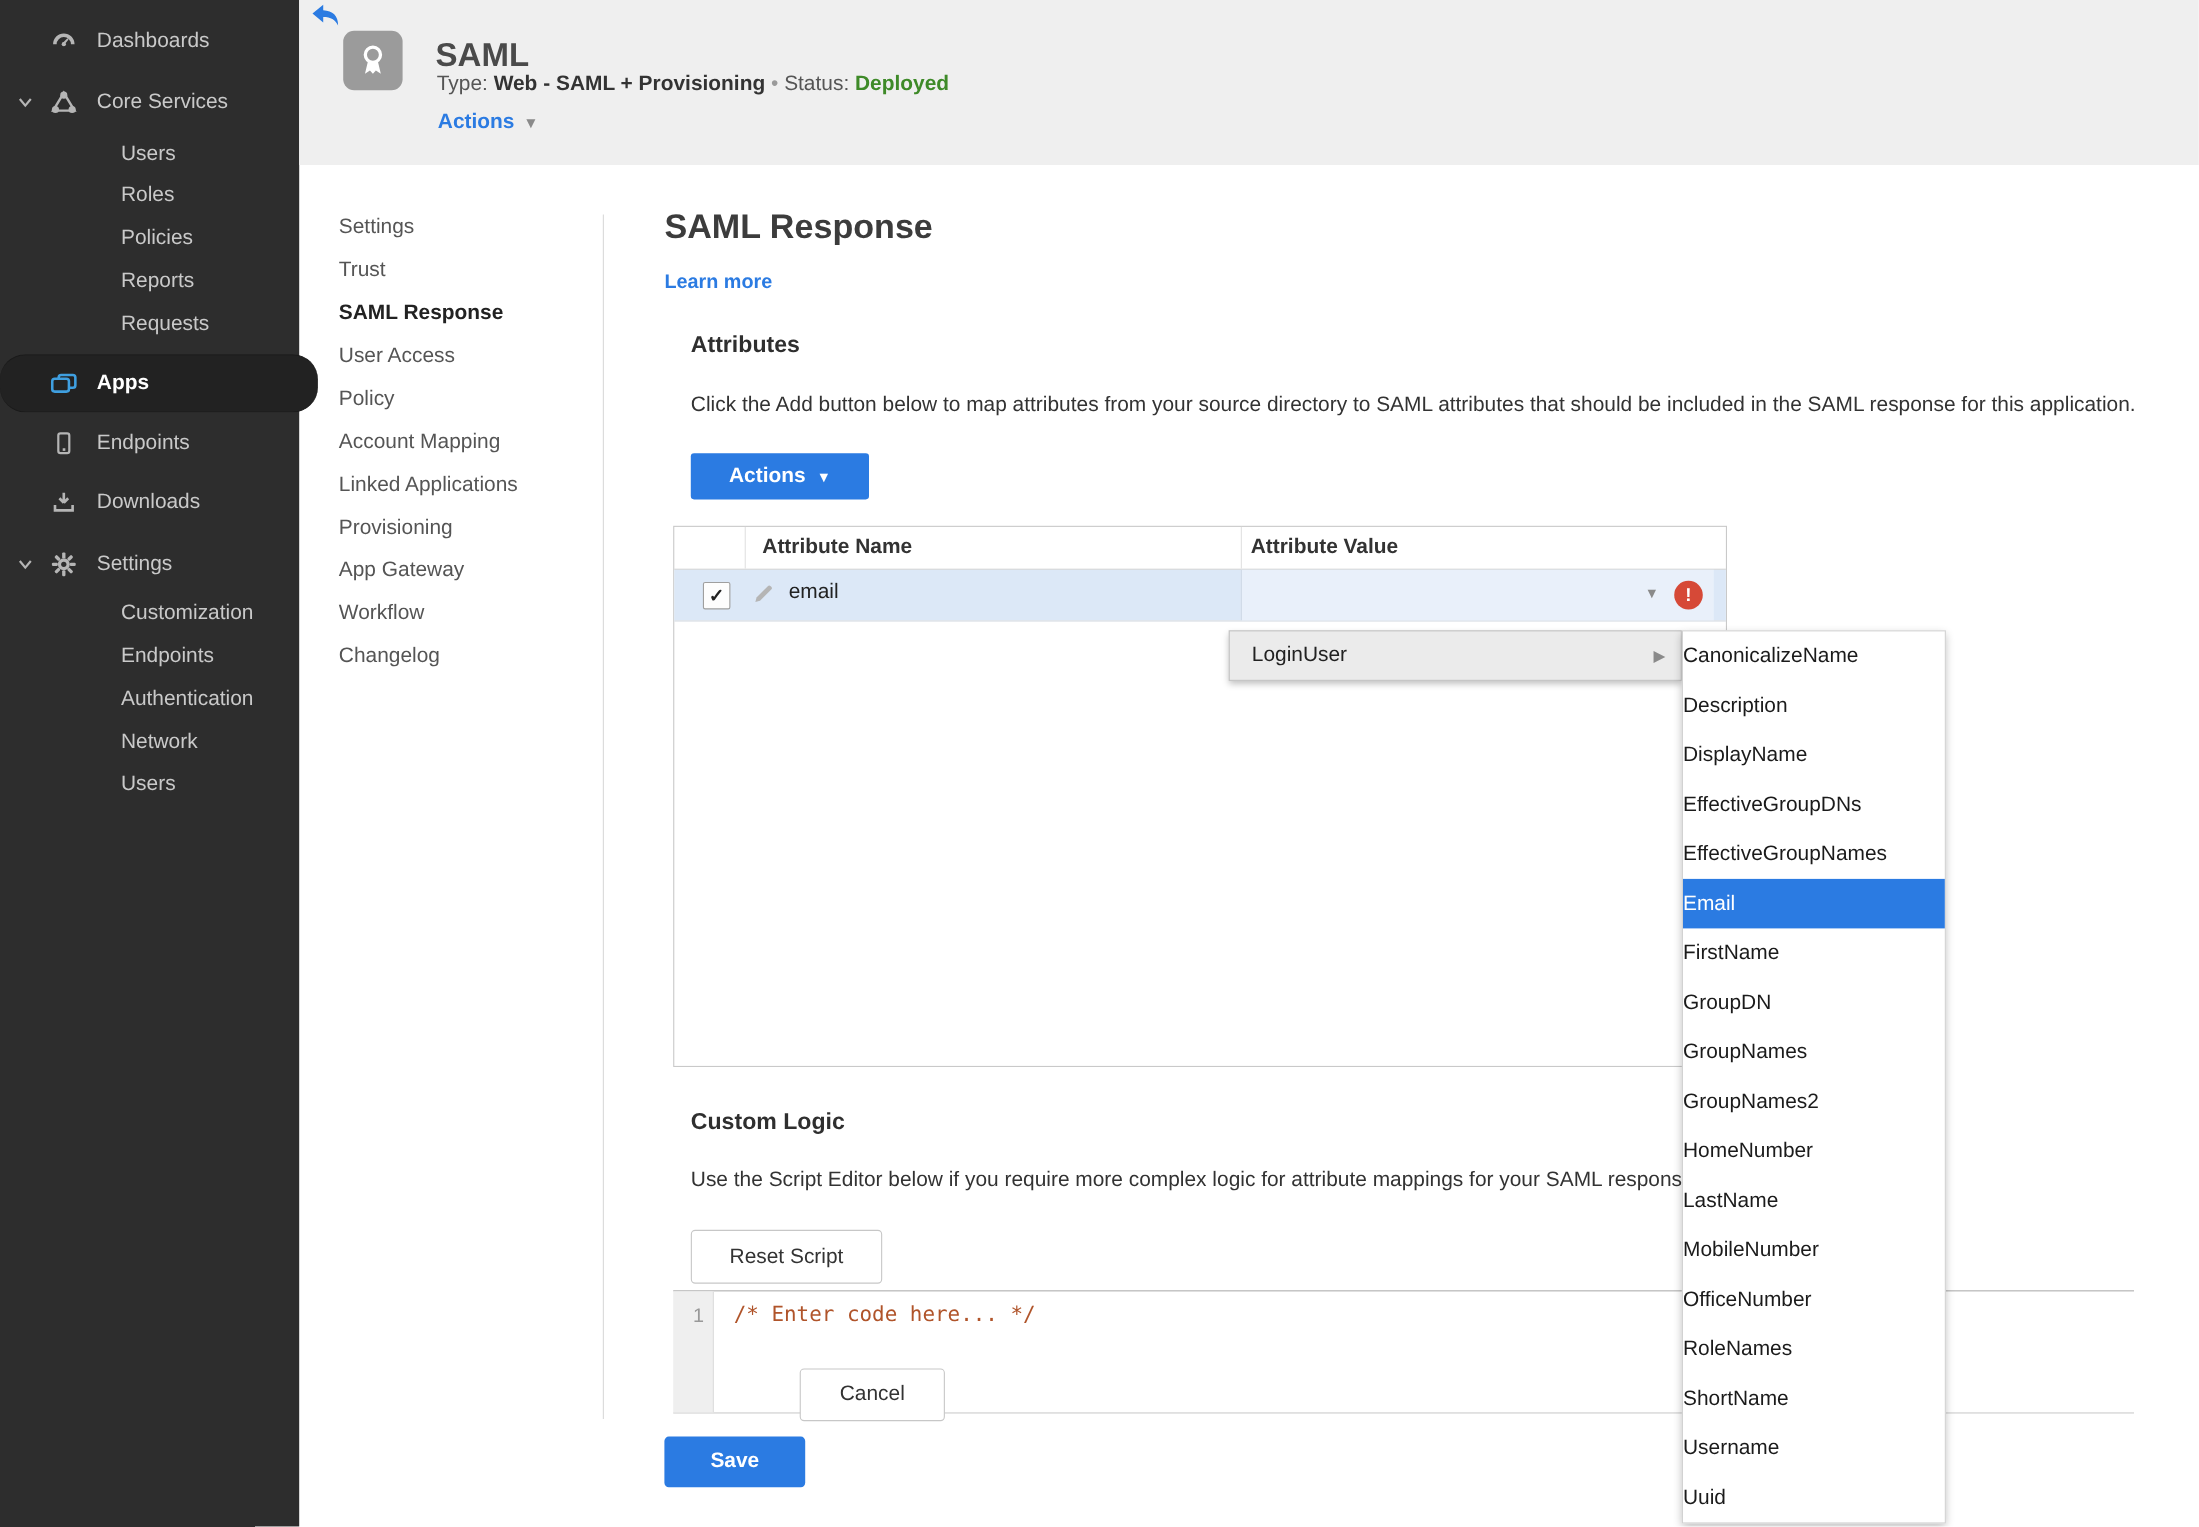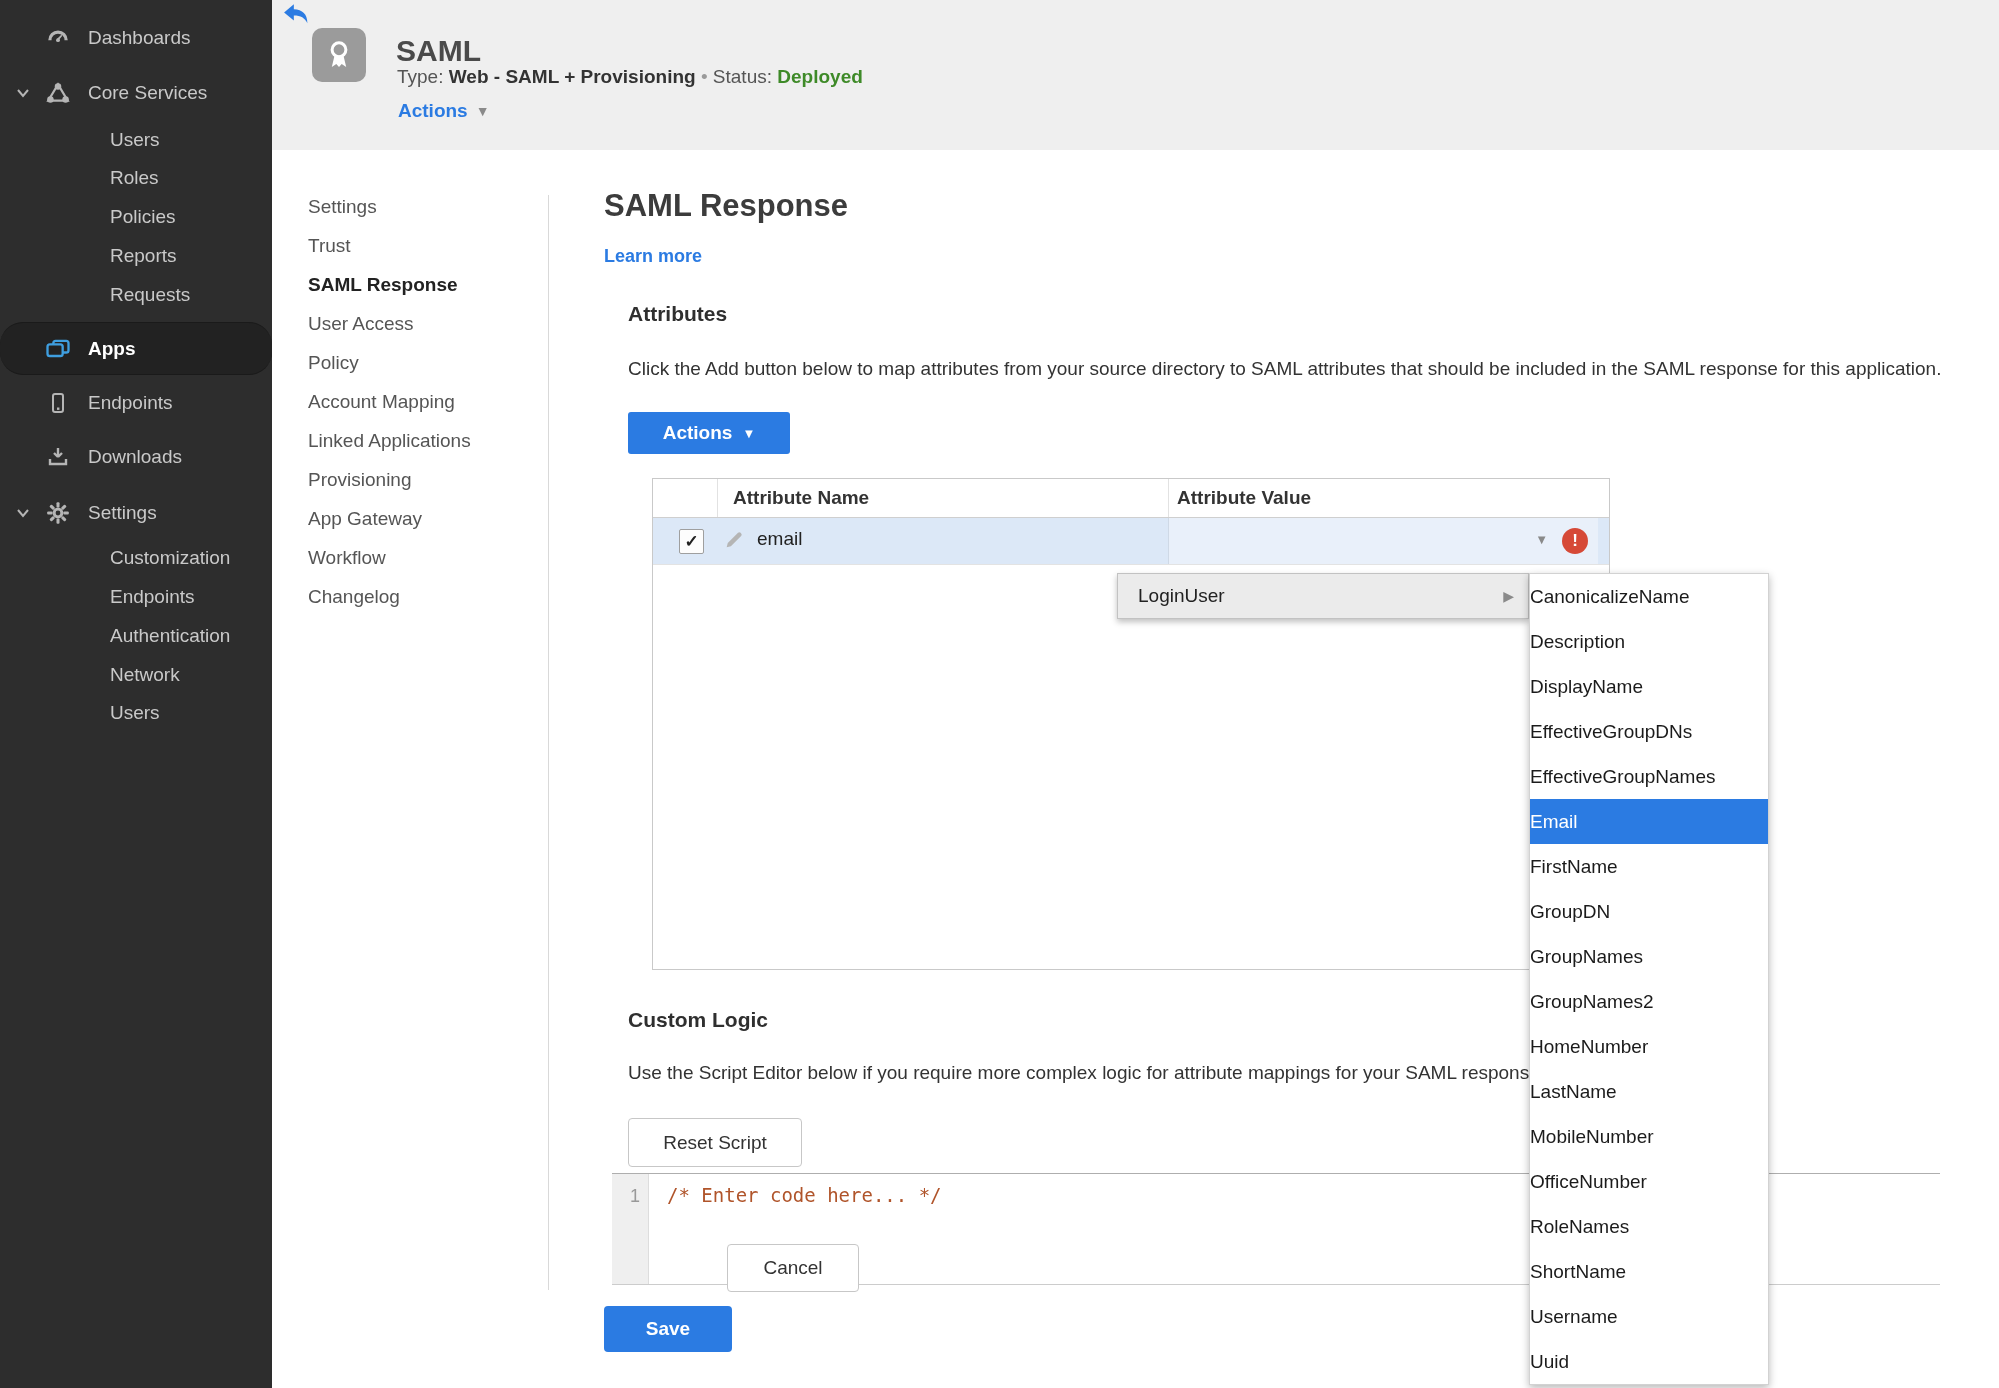--- a/index.html
+++ b/index.html
@@ -3,21 +3,21 @@
 <meta charset="utf-8">
 <style>
   html,body{margin:0;padding:0;background:#fff;}
   #app{position:relative;width:1999px;height:1388px;overflow:hidden;
        font-family:"Liberation Sans",sans-serif;color:#333;background:#fff;}
   .abs{position:absolute;}
 
   
   .sidebar{left:0;top:0;width:272px;height:1388px;background:#2d2d2d;}
   .side-row{position:absolute;left:0;width:272px;height:44px;display:flex;align-items:center;
-            color:#c9c9c9;font-size:19px;cursor:pointer;}
+            color:#c9c9c9;font-size:19px;cursor:pointer;padding-left:17px;}
   .side-row .ico{position:absolute;left:44px;width:28px;height:28px;display:flex;align-items:center;justify-content:center;}
   .side-row .chev{position:absolute;left:12px;width:22px;height:22px;display:flex;align-items:center;justify-content:center;}
   .side-row .lbl{position:absolute;left:88px;white-space:nowrap;}
   .side-sub{position:absolute;left:0;width:236px;height:40px;display:flex;align-items:center;
             color:#c9c9c9;font-size:19px;cursor:pointer;}
   .side-sub .lbl{position:absolute;left:110px;white-space:nowrap;}
   .side-active{background:#222;border-top:1px solid #1a1a1a;border-bottom:1px solid #1a1a1a;}
   .side-active .lbl{color:#fff;font-weight:bold;}
 
   
@@ -42,21 +42,21 @@
   .h1{left:604px;top:188px;font-size:31px;font-weight:bold;color:#3c3c3c;}
   .learnmore{left:604px;top:246px;font-size:18px;font-weight:bold;color:#2b7be2;cursor:pointer;}
   .h2{font-size:21px;font-weight:bold;color:#2f2f2f;}
   .para{font-size:19px;color:#333;white-space:nowrap;}
   .btn-primary{background:#2b7be2;color:#fff;font-weight:bold;font-size:19px;border:none;border-radius:3px;
                display:flex;align-items:center;justify-content:center;gap:10px;cursor:pointer;}
   .btn-outline{background:#fff;border:1px solid #c7c7c7;border-radius:4px;font-size:19px;color:#333;
                display:flex;align-items:center;justify-content:center;cursor:pointer;}
 
   
-  .attr-table{left:612px;top:478px;width:956px;height:490px;border:1px solid #c9c9c9;background:#fff;margin-left:40px;}
+  .attr-table{left:612px;top:478px;width:956px;height:490px;border:1px solid #c9c9c9;background:#fff;}
   .attr-head{position:absolute;left:0;top:0;width:100%;height:38px;border-bottom:1px solid #cfcfcf;
              font-size:19px;font-weight:bold;color:#333;}
   .col-line{position:absolute;top:0;width:1px;height:38px;background:#e2e2e2;}
   .attr-row{position:absolute;left:0;top:39px;width:100%;height:46px;background:#dce8f7;border-bottom:1px solid #e3e3e3;}
   .attr-row .valcell{position:absolute;left:515px;top:0;width:429px;height:46px;background:#e9f0fa;border-left:1px solid #cfd9e6;}
   .cbx{position:absolute;left:26px;top:11px;width:23px;height:23px;background:#fdfdfd;border:1px solid #9f9f9f;border-radius:2px;
        display:flex;align-items:center;justify-content:center;font-size:17px;font-weight:bold;color:#222;cursor:pointer;}
   .errico{position:absolute;width:26px;height:26px;border-radius:50%;background:#d64937;color:#fff;
           display:flex;align-items:center;justify-content:center;font-size:17px;font-weight:bold;}
 

